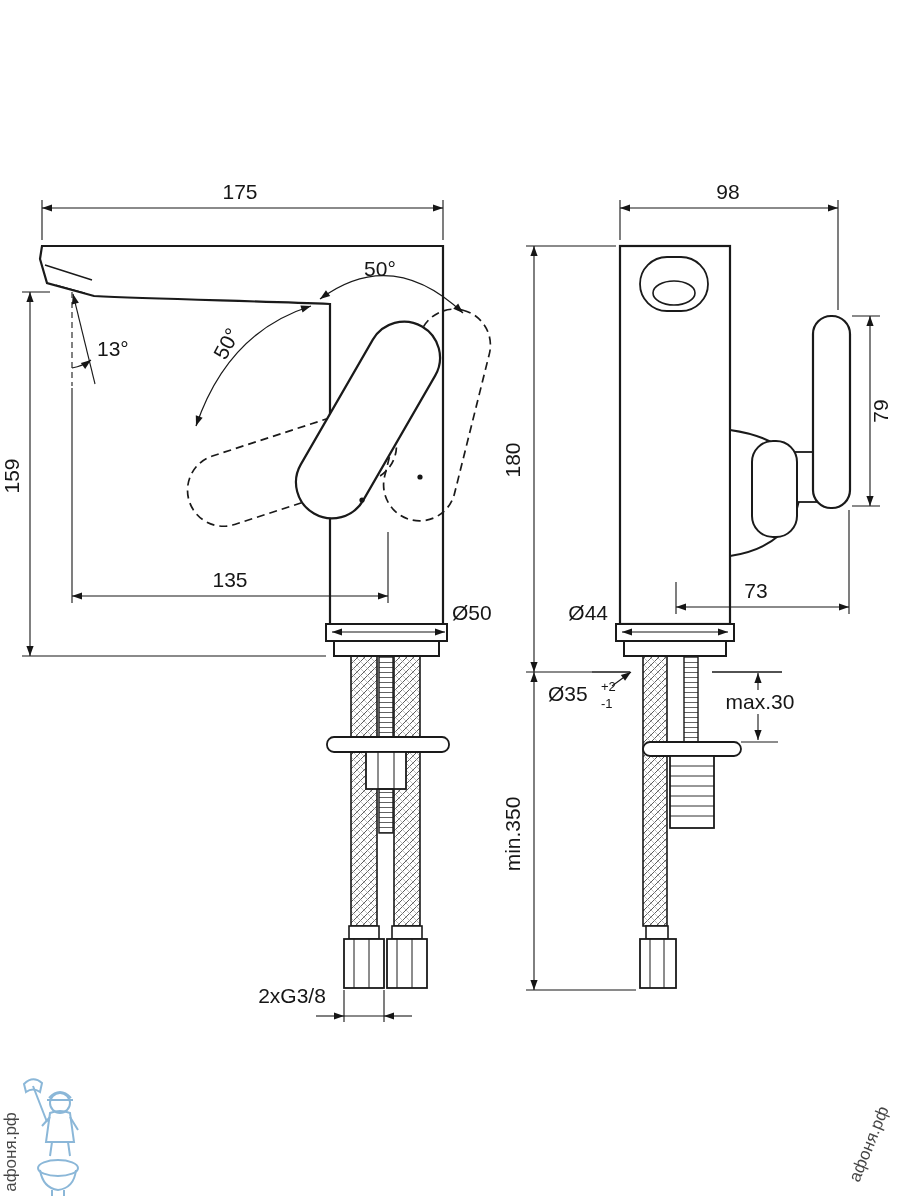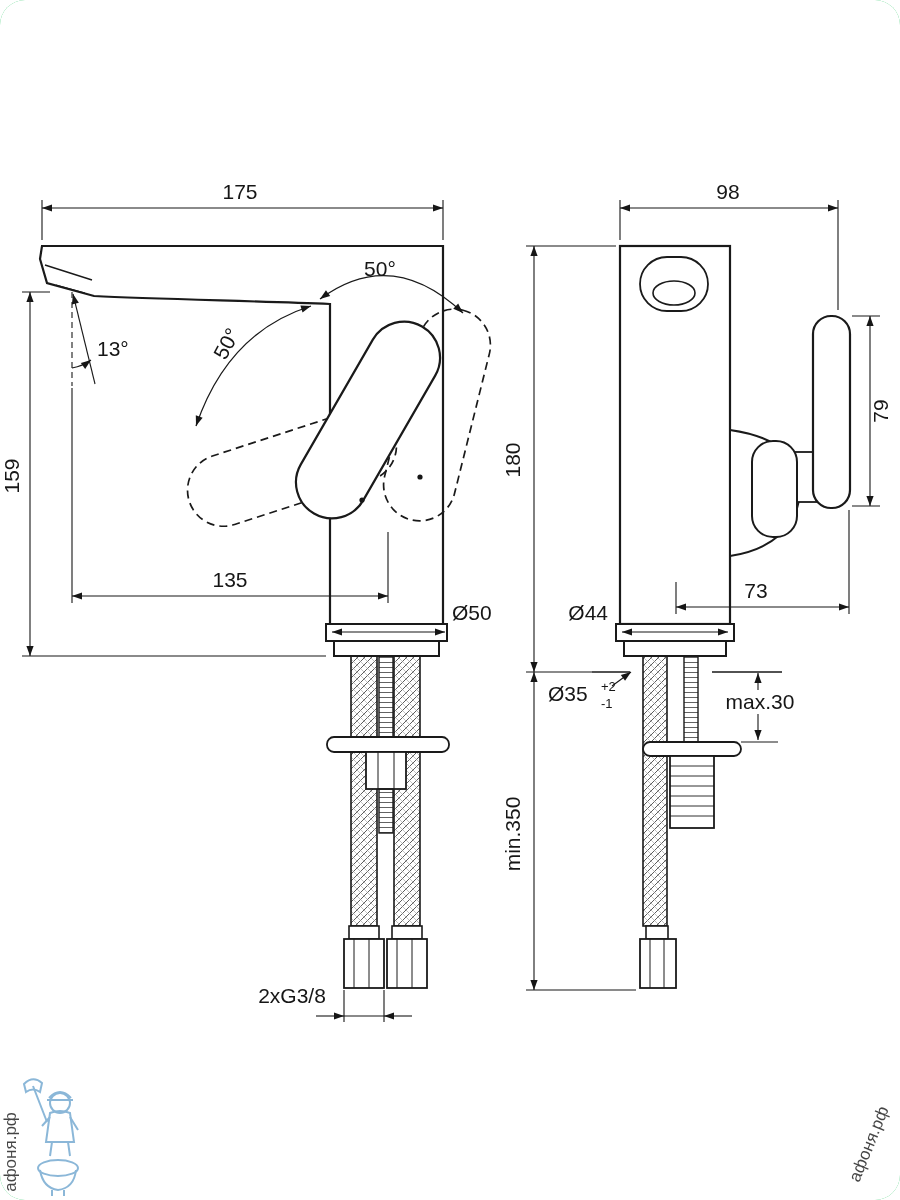--- a/index.html
+++ b/index.html
@@ -1,16 +1,16 @@
 <!DOCTYPE html>
 <html><head>
 <meta charset="utf-8">
 <style>
   html,body{margin:0;padding:0;background:#ffffff;}
-  .stage{width:900px;height:1200px;position:relative;background:#22c55e;overflow:hidden;border-radius:25px;}
+  .stage{width:900px;height:1200px;position:relative;background:#22c55e;overflow:hidden;}
   svg text{font-family:"Liberation Sans","DejaVu Sans",sans-serif;fill:#161616;}
   .dim-label{font-size:21px;}
   .dim-label-sm{font-size:13px;}
   .wm{font-size:17px;opacity:.8;}
 </style>
 </head>
 <body>
 
 <div class="stage">
 <svg width="900" height="1200" viewBox="0 0 900 1200">

